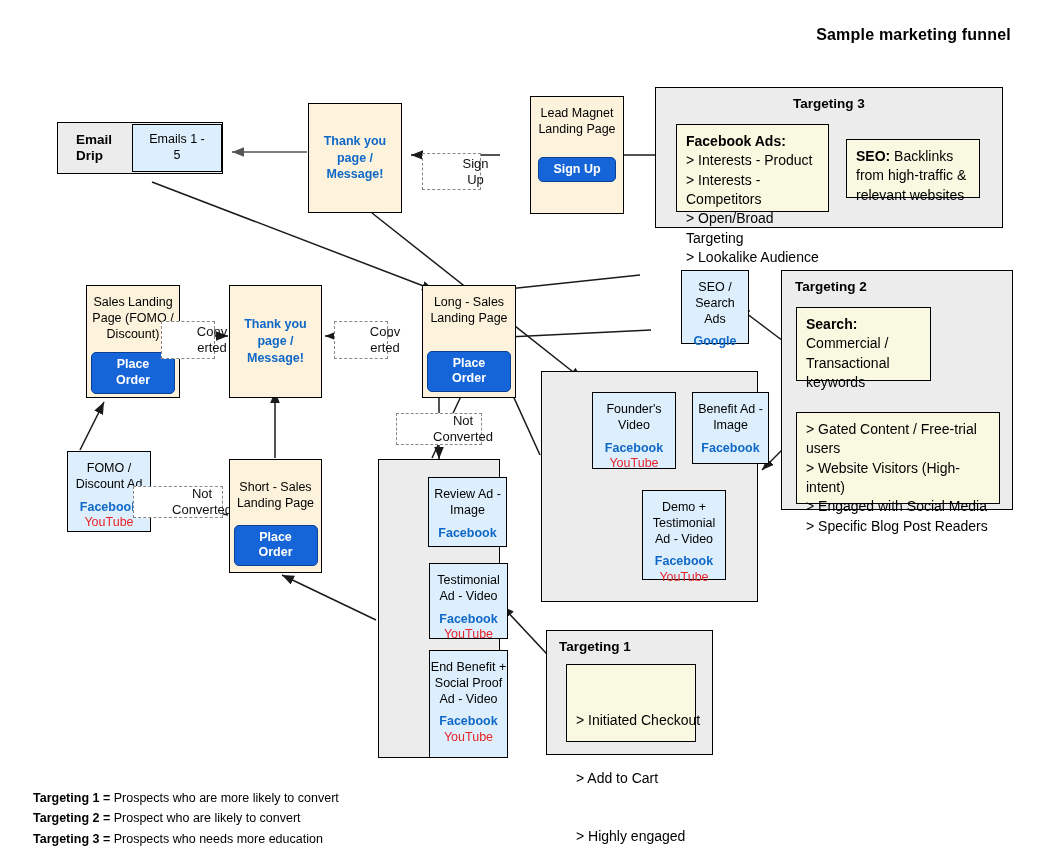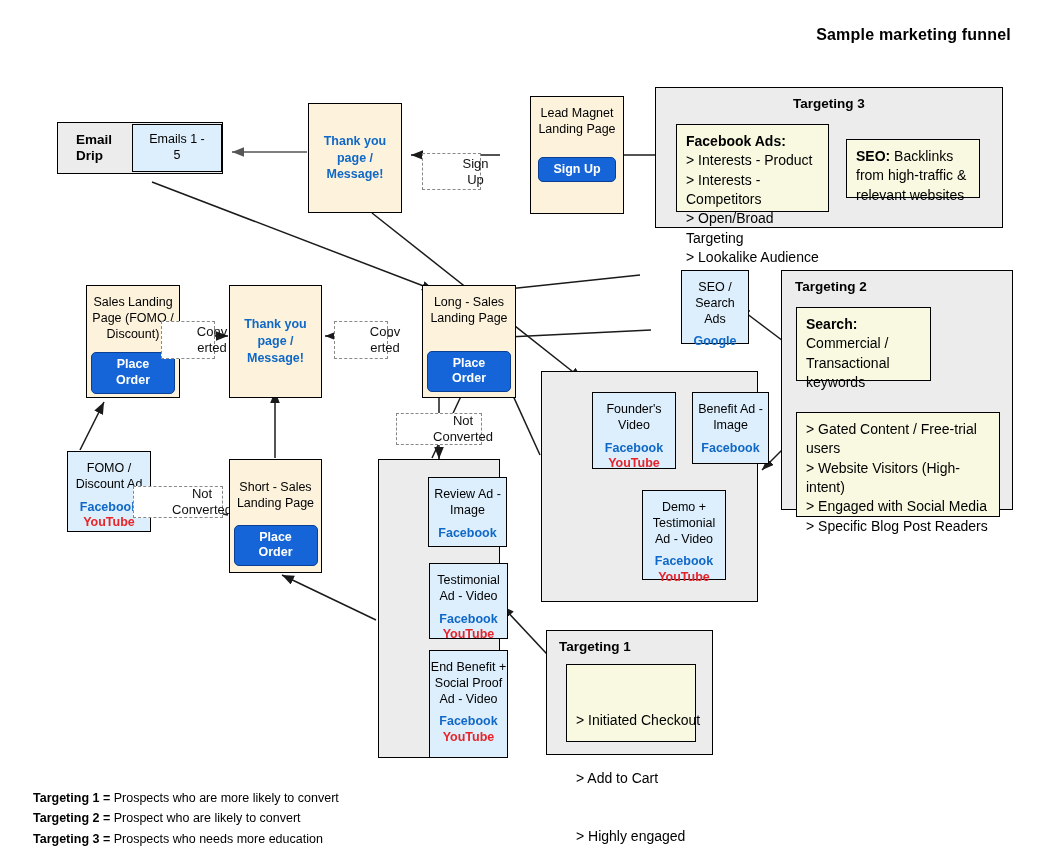--- a/index.html
+++ b/index.html
@@ -15,21 +15,21 @@
   .blue{background:#ddeffc;}
   .gray{background:#ececec;}
 
   .title{position:absolute;font-size:16px;font-weight:bold;letter-spacing:.2px;}
 
   .btn{background:#1565d8;border:1.4px solid #0b3f94;border-radius:5px;
        color:#ffffff;font-weight:bold;font-size:12.5px;padding:4px 10px;
        box-sizing:border-box;text-align:center;}
 
   .lbl-blue{color:#1068c6;font-weight:bold;}
-  .lbl-red{color:#e8242a;font-weight:bold;}
+  .lbl-red{color:#e8242a;font-weight:normal;}
   .ty{color:#1068c6;font-weight:bold;font-size:12.5px;line-height:1.35;}
 
   .dash{position:absolute;box-sizing:border-box;border:1.3px dashed #888;
         background:#ffffff;display:flex;align-items:center;justify-content:center;
         text-align:center;font-size:13px;line-height:1.2;color:#111;padding-left:48px;}
 
   .tgt-title{position:absolute;font-weight:bold;font-size:13.5px;}
   .listbox{position:absolute;box-sizing:border-box;border:1.4px solid #000;
            background:#f8f9e0;font-size:14px;line-height:1.38;padding:7px 9px;}
   .listbox b{font-weight:bold;}
@@ -182,21 +182,21 @@
   </div>
 
   <div class="node gray" style="left:781px;top:270px;width:232px;height:240px;"></div>
   <div class="tgt-title" style="left:795px;top:279px;">Targeting 2</div>
   <div class="listbox" style="left:796px;top:307px;width:135px;height:74px;">
     <b>Search:</b>
     <div>Commercial /</div>
     <div>Transactional</div>
     <div>keywords</div>
   </div>
-  <div class="listbox" style="left:796px;top:412px;width:204px;height:105px;">
+  <div class="listbox" style="left:796px;top:412px;width:204px;height:92px;">
     <div>&gt; Gated Content / Free-trial  users</div>
     <div>&gt; Website Visitors (High-intent)</div>
     <div>&gt; Engaged with Social Media</div>
     <div>&gt; Specific Blog Post Readers</div>
   </div>
 
   <div class="node gray" style="left:541px;top:371px;width:217px;height:231px;"></div>
   <div class="node blue pad" style="left:563px;top:392px;width:84px;height:77px;">
     <div class="cap">
       <div>Founder's</div>

